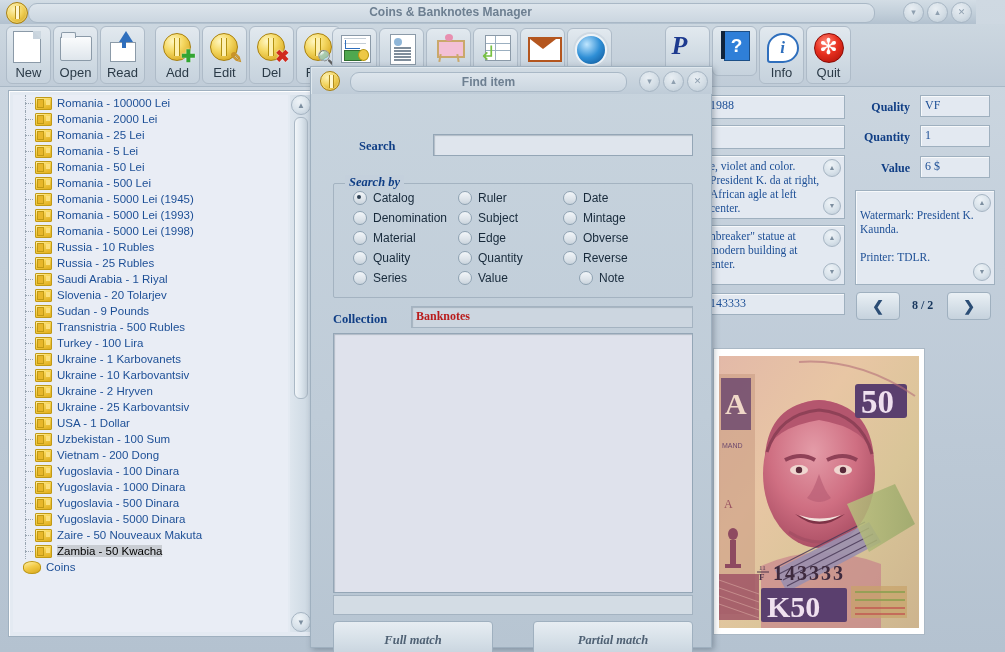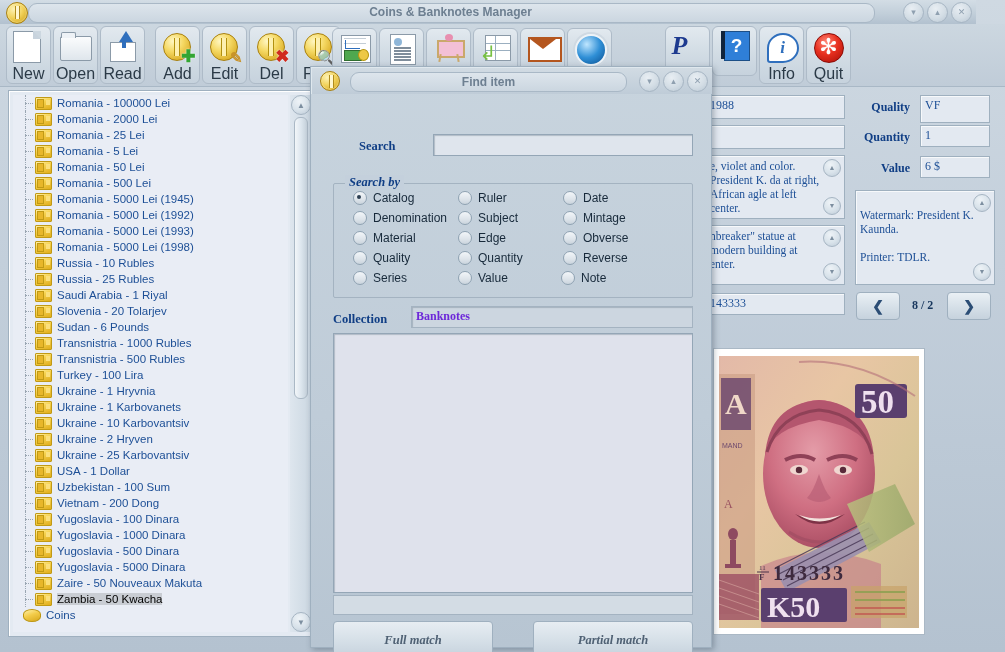--- a/index.html
+++ b/index.html
@@ -55,21 +55,21 @@
   .tbgroup{position:absolute;display:flex;}
   .tbbtn{
     width:45px;height:58px;margin-right:2px;
     border:1px solid #aebbc8;border-radius:6px;
     background:linear-gradient(180deg,#e2e9ef 0%,#d3dde5 50%,#c6d2dd 100%);
     display:flex;flex-direction:column;align-items:center;justify-content:flex-start;
     padding-top:4px;box-sizing:border-box;
   }
   .tbbtn.small{height:45px;}
   .tbicon{width:32px;height:32px;position:relative;}
-  .tblabel{font-size:16px;color:#2b3a47;margin-top:2px;}
+  .tblabel{font-size:13px;color:#2b3a47;margin-top:2px;}
   
   .subtitle-bar{
     position:absolute;left:310px;top:66px;width:400px;height:26px;
     background:linear-gradient(180deg,#d1dbe3 0%,#bfccd8 100%);
     border-top:1px solid #dfe8ee;border-left:1px solid #dfe8ee;
   }
   .subtitle-pill{
     position:absolute;left:38px;top:4px;width:275px;height:18px;
     border:1px solid #a9b8c6;border-radius:9px;
     background:linear-gradient(180deg,#dde5ec 0%,#cbd6e0 100%);
@@ -461,25 +461,20 @@
           <span class="lbl">Romania - 500 Lei</span>
         </div>
         <div class="treeitem">
           <span class="guide"></span>
           <span class="noteicon"></span>
           <span class="lbl">Romania - 5000 Lei (1945)</span>
         </div>
         <div class="treeitem">
           <span class="guide"></span>
           <span class="noteicon"></span>
-          <span class="lbl">Romania - 5000 Lei (1992)</span>
-        </div>
-        <div class="treeitem">
-          <span class="guide"></span>
-          <span class="noteicon"></span>
           <span class="lbl">Romania - 5000 Lei (1993)</span>
         </div>
         <div class="treeitem">
           <span class="guide"></span>
           <span class="noteicon"></span>
           <span class="lbl">Romania - 5000 Lei (1998)</span>
         </div>
         <div class="treeitem">
           <span class="guide"></span>
           <span class="noteicon"></span>
@@ -496,41 +491,31 @@
           <span class="lbl">Saudi Arabia - 1 Riyal</span>
         </div>
         <div class="treeitem">
           <span class="guide"></span>
           <span class="noteicon"></span>
           <span class="lbl">Slovenia - 20 Tolarjev</span>
         </div>
         <div class="treeitem">
           <span class="guide"></span>
           <span class="noteicon"></span>
-          <span class="lbl">Sudan - 6 Pounds</span>
-        </div>
-        <div class="treeitem">
-          <span class="guide"></span>
-          <span class="noteicon"></span>
-          <span class="lbl">Transnistria - 1000 Rubles</span>
+          <span class="lbl">Sudan - 9 Pounds</span>
         </div>
         <div class="treeitem">
           <span class="guide"></span>
           <span class="noteicon"></span>
           <span class="lbl">Transnistria - 500 Rubles</span>
         </div>
         <div class="treeitem">
           <span class="guide"></span>
           <span class="noteicon"></span>
           <span class="lbl">Turkey - 100 Lira</span>
-        </div>
-        <div class="treeitem">
-          <span class="guide"></span>
-          <span class="noteicon"></span>
-          <span class="lbl">Ukraine - 1 Hryvnia</span>
         </div>
         <div class="treeitem">
           <span class="guide"></span>
           <span class="noteicon"></span>
           <span class="lbl">Ukraine - 1 Karbovanets</span>
         </div>
         <div class="treeitem">
           <span class="guide"></span>
           <span class="noteicon"></span>
           <span class="lbl">Ukraine - 10 Karbovantsiv</span>
@@ -600,21 +585,21 @@
       <div class="sthumb" style="top:22px;height:280px;"></div>
       <div class="sbtn" style="position:absolute;left:1px;bottom:0;">▼</div>
     </div>
   </div>
 
   <div class="rightpanel">
     <div class="rfield" style="left:5px;top:5px;width:140px;height:24px;">1988</div>
     <div class="rfield" style="left:5px;top:35px;width:140px;height:24px;"></div>
 
     <div class="rlabel" style="left:150px;top:10px;width:60px;">Quality</div>
-    <div class="rfield" style="left:220px;top:5px;width:70px;height:28px;">VF</div>
+    <div class="rfield" style="left:220px;top:5px;width:70px;height:22px;">VF</div>
 
     <div class="rlabel" style="left:140px;top:40px;width:70px;">Quantity</div>
     <div class="rfield" style="left:220px;top:35px;width:70px;height:22px;">1</div>
 
     <div class="rlabel" style="left:150px;top:71px;width:60px;">Value</div>
     <div class="rfield" style="left:220px;top:66px;width:70px;height:22px;">6 $</div>
 
     <div class="rmemo" style="left:5px;top:65px;width:140px;height:64px;">
       <span>e, violet and color. President K. da at right, African agle at left center.</span>
       <div class="memo-up" style="top:3px;">▲</div>
@@ -808,28 +793,28 @@
             <span>Reverse</span>
           </div>
           <div class="radio-row" style="left: 42px; top: 178px;">
             <span class="rdot"></span>
             <span>Series</span>
           </div>
           <div class="radio-row" style="left: 147px; top: 178px;">
             <span class="rdot"></span>
             <span>Value</span>
           </div>
-          <div class="radio-row" style="left: 250px; top: 178px;">
+          <div class="radio-row" style="left: 268px; top: 178px;">
             <span class="rdot"></span>
             <span>Note</span>
           </div>
         </div>
 
       <div class="flabel" style="left:22px;top:219px;">Collection</div>
-      <div class="finput" style="left:100px;top:213px;width:282px;height:22px;background:#ccd6e0;border:1px solid #a4b3c1;color:#6d28d9;font-family:'Liberation Serif',serif;font-weight:bold;">Banknotes</div>
+      <div class="finput" style="left:100px;top:213px;width:282px;height:22px;background:#ccd6e0;border:1px solid #a4b3c1;color:#b91c1c;font-family:'Liberation Serif',serif;font-weight:bold;">Banknotes</div>
 
       <div class="listbox" style="top:240px;height:258px;"></div>
 
       <div class="statusbar" style="top:502px;"></div>
 
       <div class="matchbtn" style="left:22px;top:528px;width:158px;">Full match</div>
       <div class="matchbtn" style="left:222px;top:528px;width:158px;">Partial match</div>
     </div>
   </div>
 

